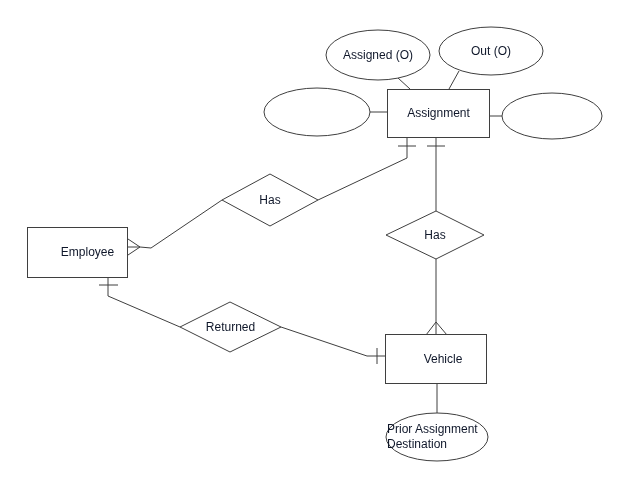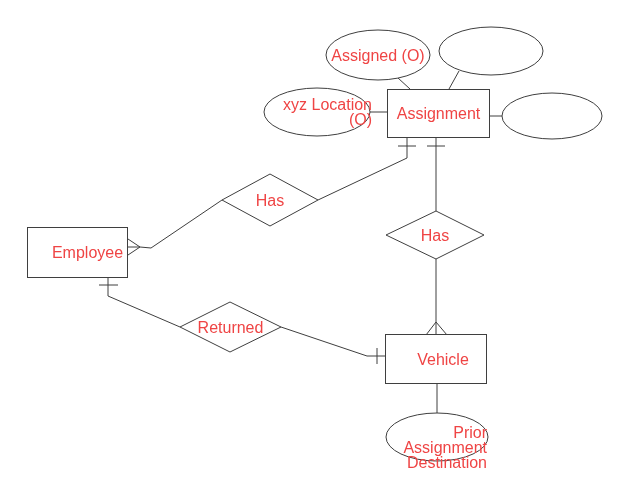--- a/index.html
+++ b/index.html
@@ -33,24 +33,24 @@
   .node {
     fill: #ffffff;
     stroke: #3f3f3f;
     stroke-width: 1;
   }
   .label {
     position: absolute;
     display: flex;
     align-items: center;
     justify-content: center;
-    text-align: right;
-    font-size: 16px;
+    text-align: left;
+    font-size: 12px;
     line-height: 15px;
-    color: #ef4444;
+    color: #0f172a;
     pointer-events: none;
   }
 </style>
 </head>
 <body>
 
 <div id="canvas">
 
   <svg id="diagram-svg" width="629" height="489" viewBox="0 0 629 489">
 
@@ -100,16 +100,16 @@
 
   <div class="label" style="left:27px;top:227px;width:121px;height:51px">Employee</div>
   <div class="label" style="left:387px;top:89px;width:103px;height:49px">Assignment</div>
   <div class="label" style="left:392px;top:334px;width:102px;height:50px">Vehicle</div>
 
   <div class="label" style="left:222px;top:174px;width:96px;height:52px">Has</div>
   <div class="label" style="left:386px;top:211px;width:98px;height:48px">Has</div>
   <div class="label" style="left:180px;top:302px;width:101px;height:50px">Returned</div>
 
   <div class="label" style="left:326px;top:30px;width:104px;height:50px">Assigned (O)</div>
-  <div class="label" style="left:262px;top:88px;width:110px;height:48px">xyz Location (O)</div>
-  <div class="label" style="left:387px;top:423px;width:100px;height:48px">Prior Assignment Destination</div>
+  <div class="label" style="left:439px;top:27px;width:104px;height:48px">Out (O)</div>
+  <div class="label" style="left:387px;top:413px;width:100px;height:48px">Prior Assignment Destination</div>
 
 </div>
 
 </body></html>

